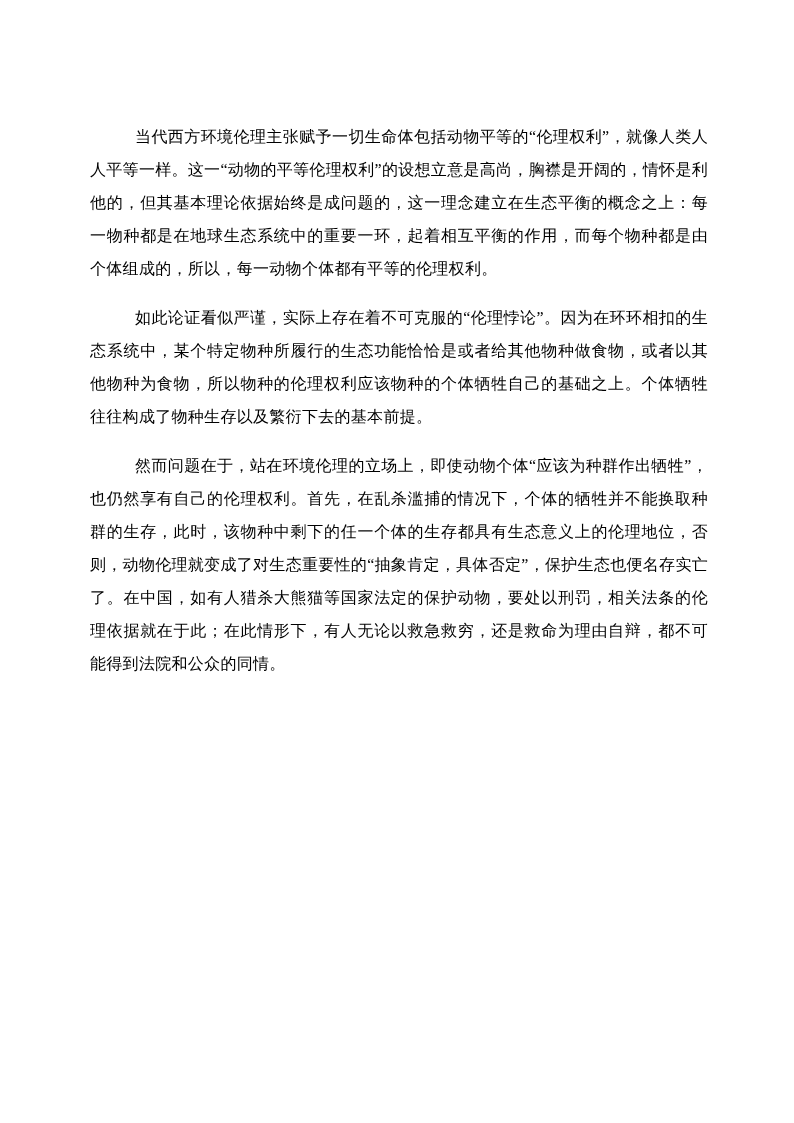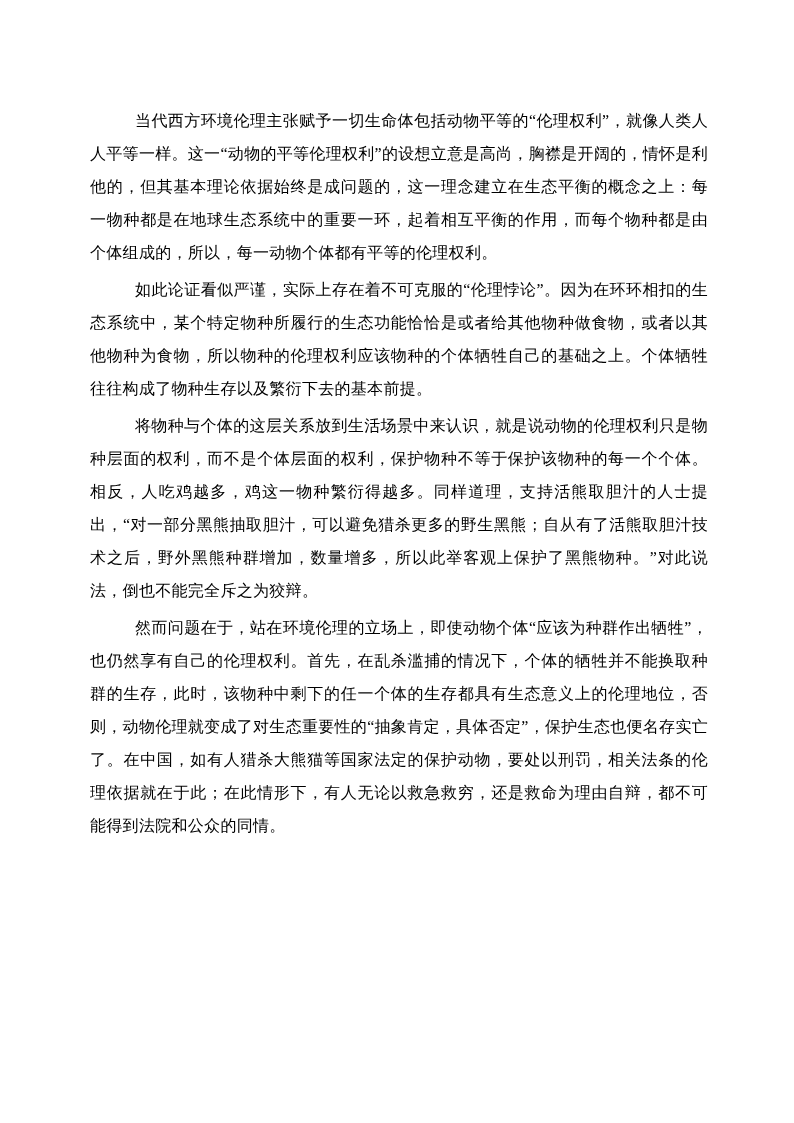--- a/index.html
+++ b/index.html
@@ -20,28 +20,27 @@
     top: 104px;
     left: 90px;
     width: 618px;
     color: #000000;
     font-size: 16px;
     line-height: 33px;
     text-align: justify;
     letter-spacing: 0.3px;
   }
   .text-body p {
-    margin: 0 0 4px 0;
+    margin: 16px 0 4px 0;
     text-indent: 45px;
     word-break: break-all;
   }
 </style>
 </head>
 <body>
 
 <div class="page">
   <div class="text-body">
     <p>当代西方环境伦理主张赋予一切生命体包括动物平等的“伦理权利”，就像人类人人平等一样。这一“动物的平等伦理权利”的设想立意是高尚，胸襟是开阔的，情怀是利他的，但其基本理论依据始终是成问题的，这一理念建立在生态平衡的概念之上：每一物种都是在地球生态系统中的重要一环，起着相互平衡的作用，而每个物种都是由个体组成的，所以，每一动物个体都有平等的伦理权利。</p>
     <p>如此论证看似严谨，实际上存在着不可克服的“伦理悖论”。因为在环环相扣的生态系统中，某个特定物种所履行的生态功能恰恰是或者给其他物种做食物，或者以其他物种为食物，所以物种的伦理权利应该物种的个体牺牲自己的基础之上。个体牺牲往往构成了物种生存以及繁衍下去的基本前提。</p>
-    <p>将物种与个体的这层关系放到生活场景中来认识，就是说动物的伦理权利只是物种层面的权利，而不是个体层面的权利，保护物种不等于保护该物种的每一个个体。相反，人吃鸡越多，鸡这一物种繁衍得越多。同样道理，支持活熊取胆汁的人士提出，“对一部分黑熊抽取胆汁，可以避免猎杀更多的野生黑熊；自从有了活熊取胆汁技术之后，野外黑熊种群增加，数量增多，所以此举客观上保护了黑熊物种。”对此说法，倒也不能完全斥之为狡辩。</p>
     <p>然而问题在于，站在环境伦理的立场上，即使动物个体“应该为种群作出牺牲”，也仍然享有自己的伦理权利。首先，在乱杀滥捕的情况下，个体的牺牲并不能换取种群的生存，此时，该物种中剩下的任一个体的生存都具有生态意义上的伦理地位，否则，动物伦理就变成了对生态重要性的“抽象肯定，具体否定”，保护生态也便名存实亡了。在中国，如有人猎杀大熊猫等国家法定的保护动物，要处以刑罚，相关法条的伦理依据就在于此；在此情形下，有人无论以救急救穷，还是救命为理由自辩，都不可能得到法院和公众的同情。</p>
   </div>
 </div>
 
 </body></html>

